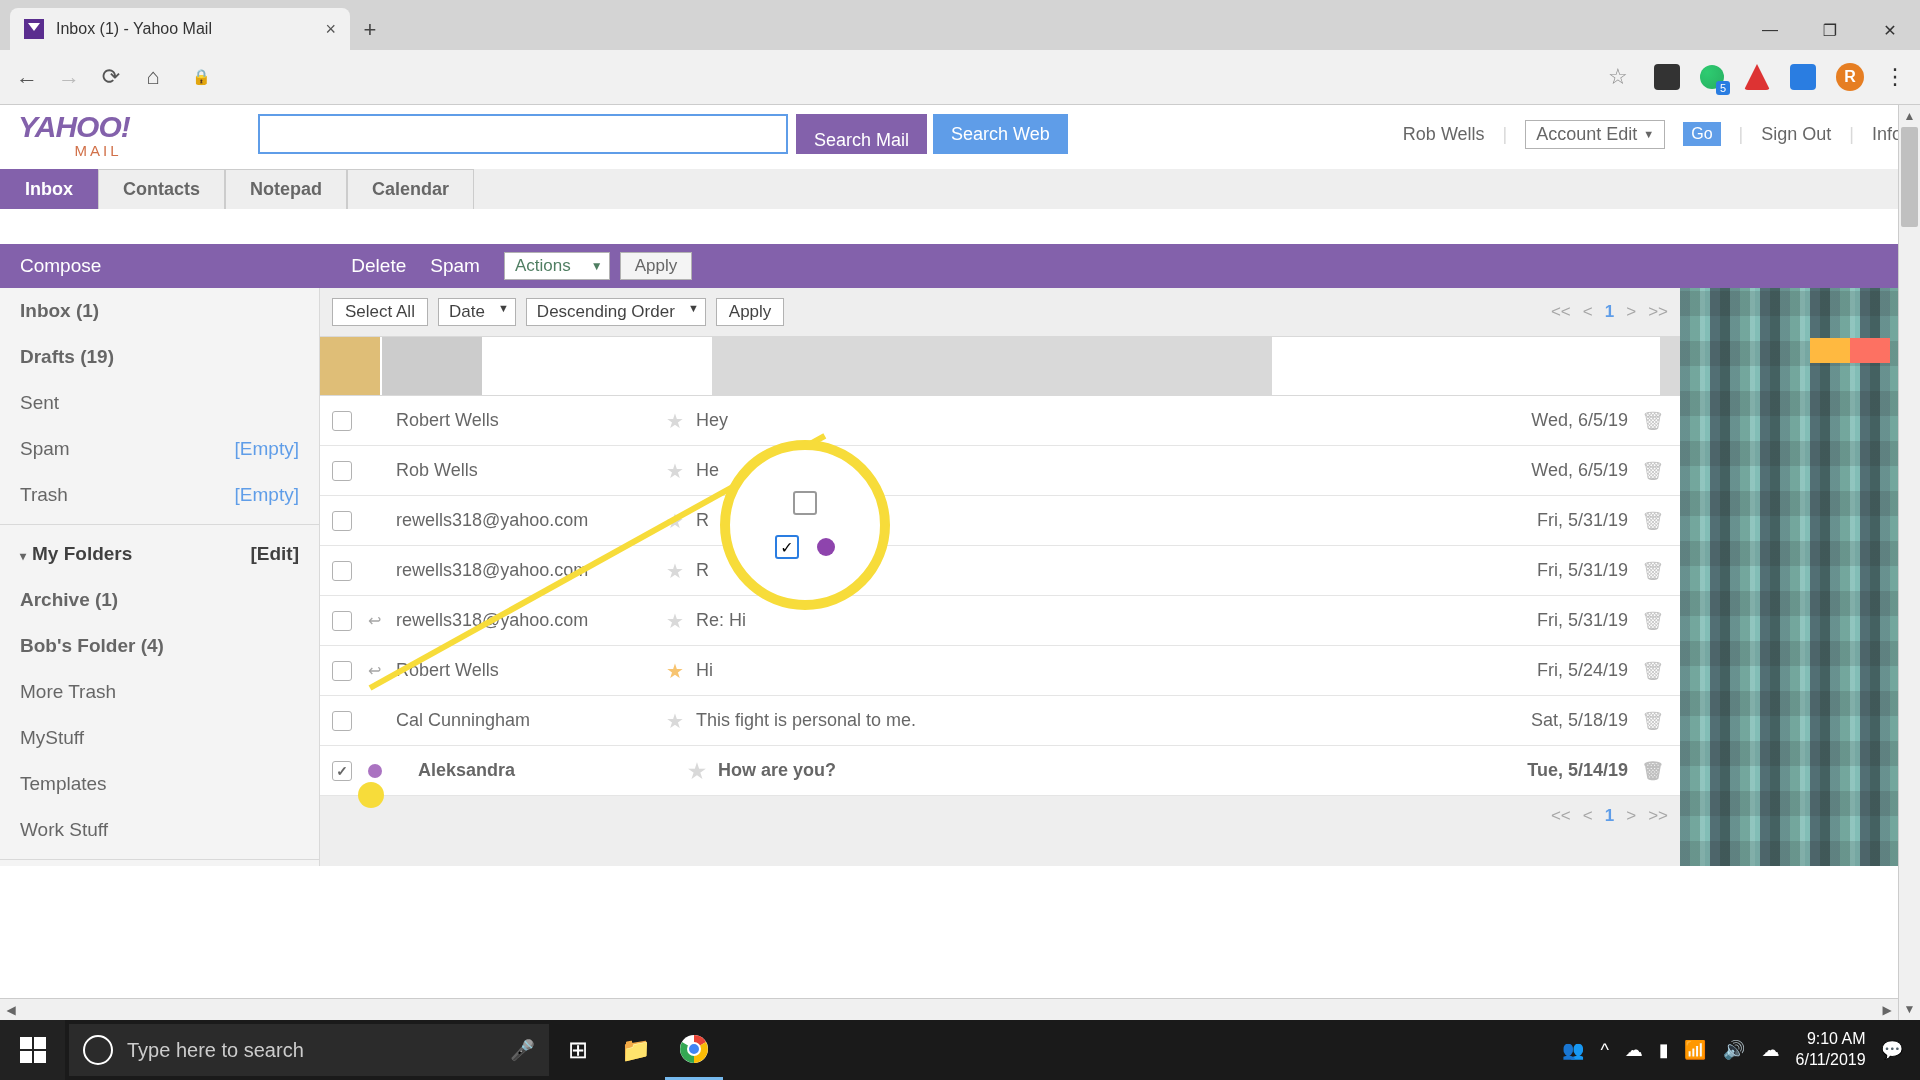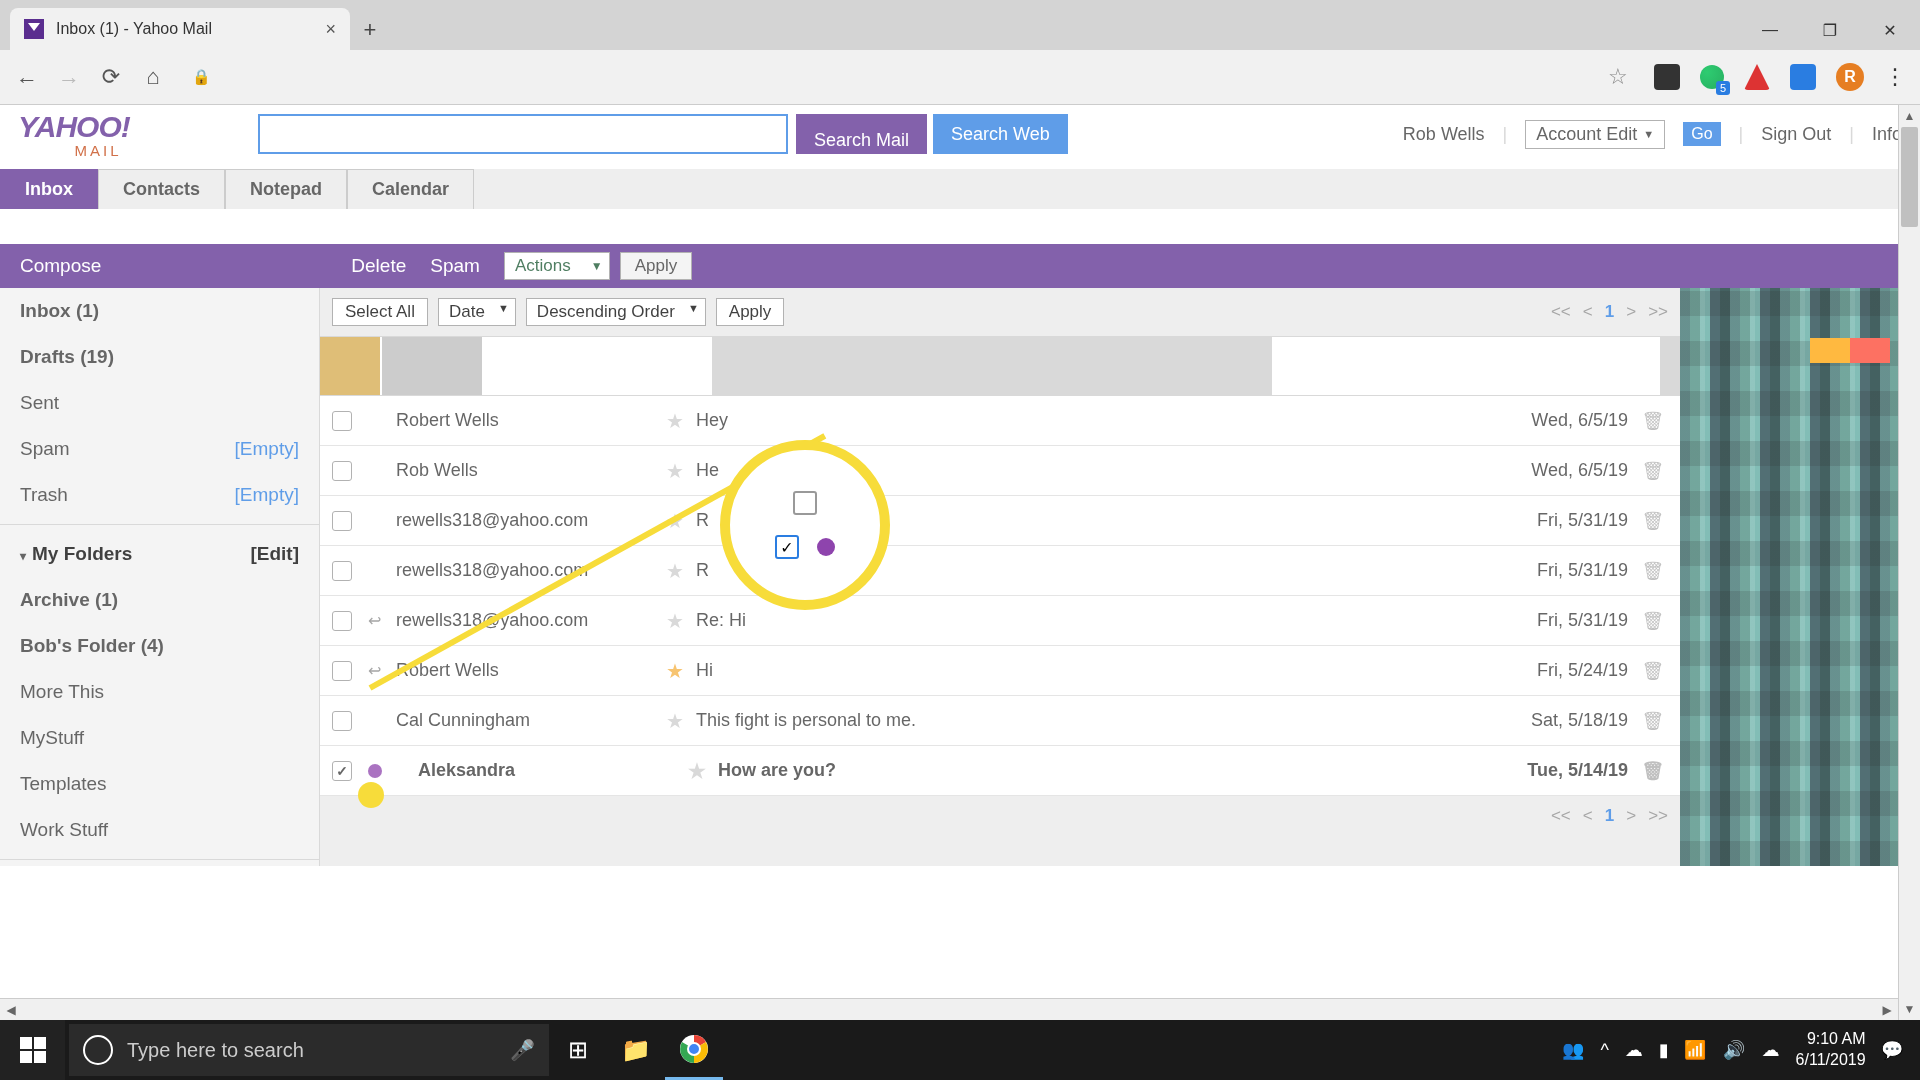--- a/index.html
+++ b/index.html
@@ -244,21 +244,21 @@
           <span>Trash</span>
           <span class="link">[Empty]</span>
         </div>
       <div class="sb-divider"></div>
       <div class="sb-heading">
           <span><span class="tri">▾</span><span>My Folders</span></span>
           <span class="link">[Edit]</span>
         </div>
       <div class="sb-item bold">Archive (1)</div>
       <div class="sb-item bold">Bob's Folder (4)</div>
-      <div class="sb-item">More This</div>
+      <div class="sb-item">More Trash</div>
       <div class="sb-item">MyStuff</div>
       <div class="sb-item">Templates</div>
       <div class="sb-item">Work Stuff</div>
       <div class="sb-divider"></div>
     </div>
 
     <div class="mail-area">
       <div class="mail-main">
         <div class="mail-toolbar">
           <button class="tb-btn">Select All</button>

